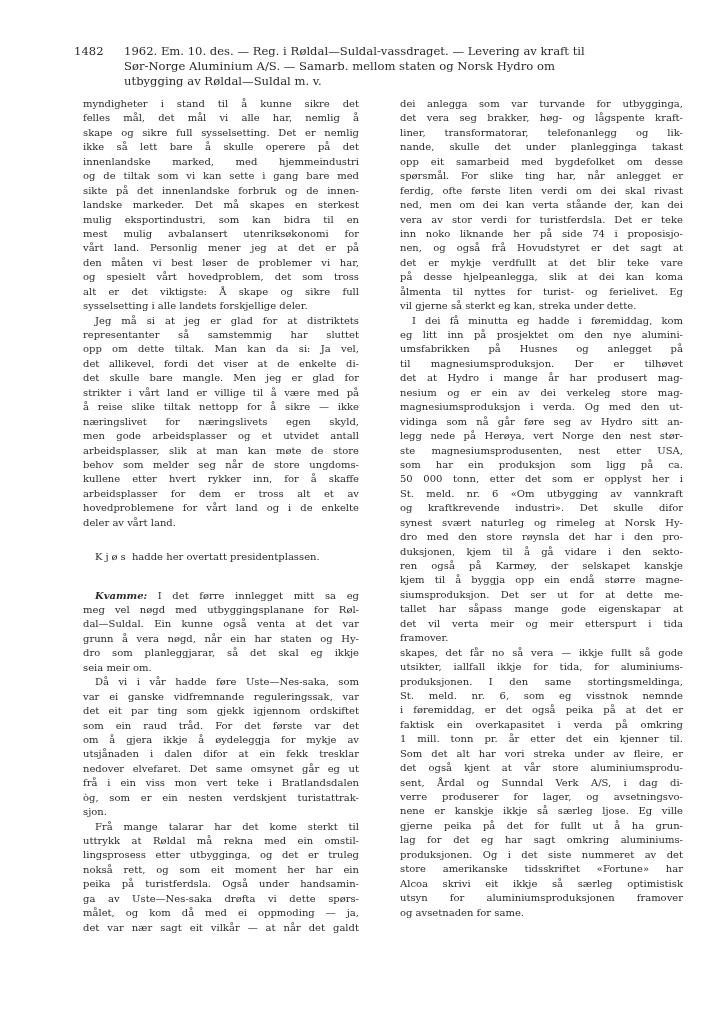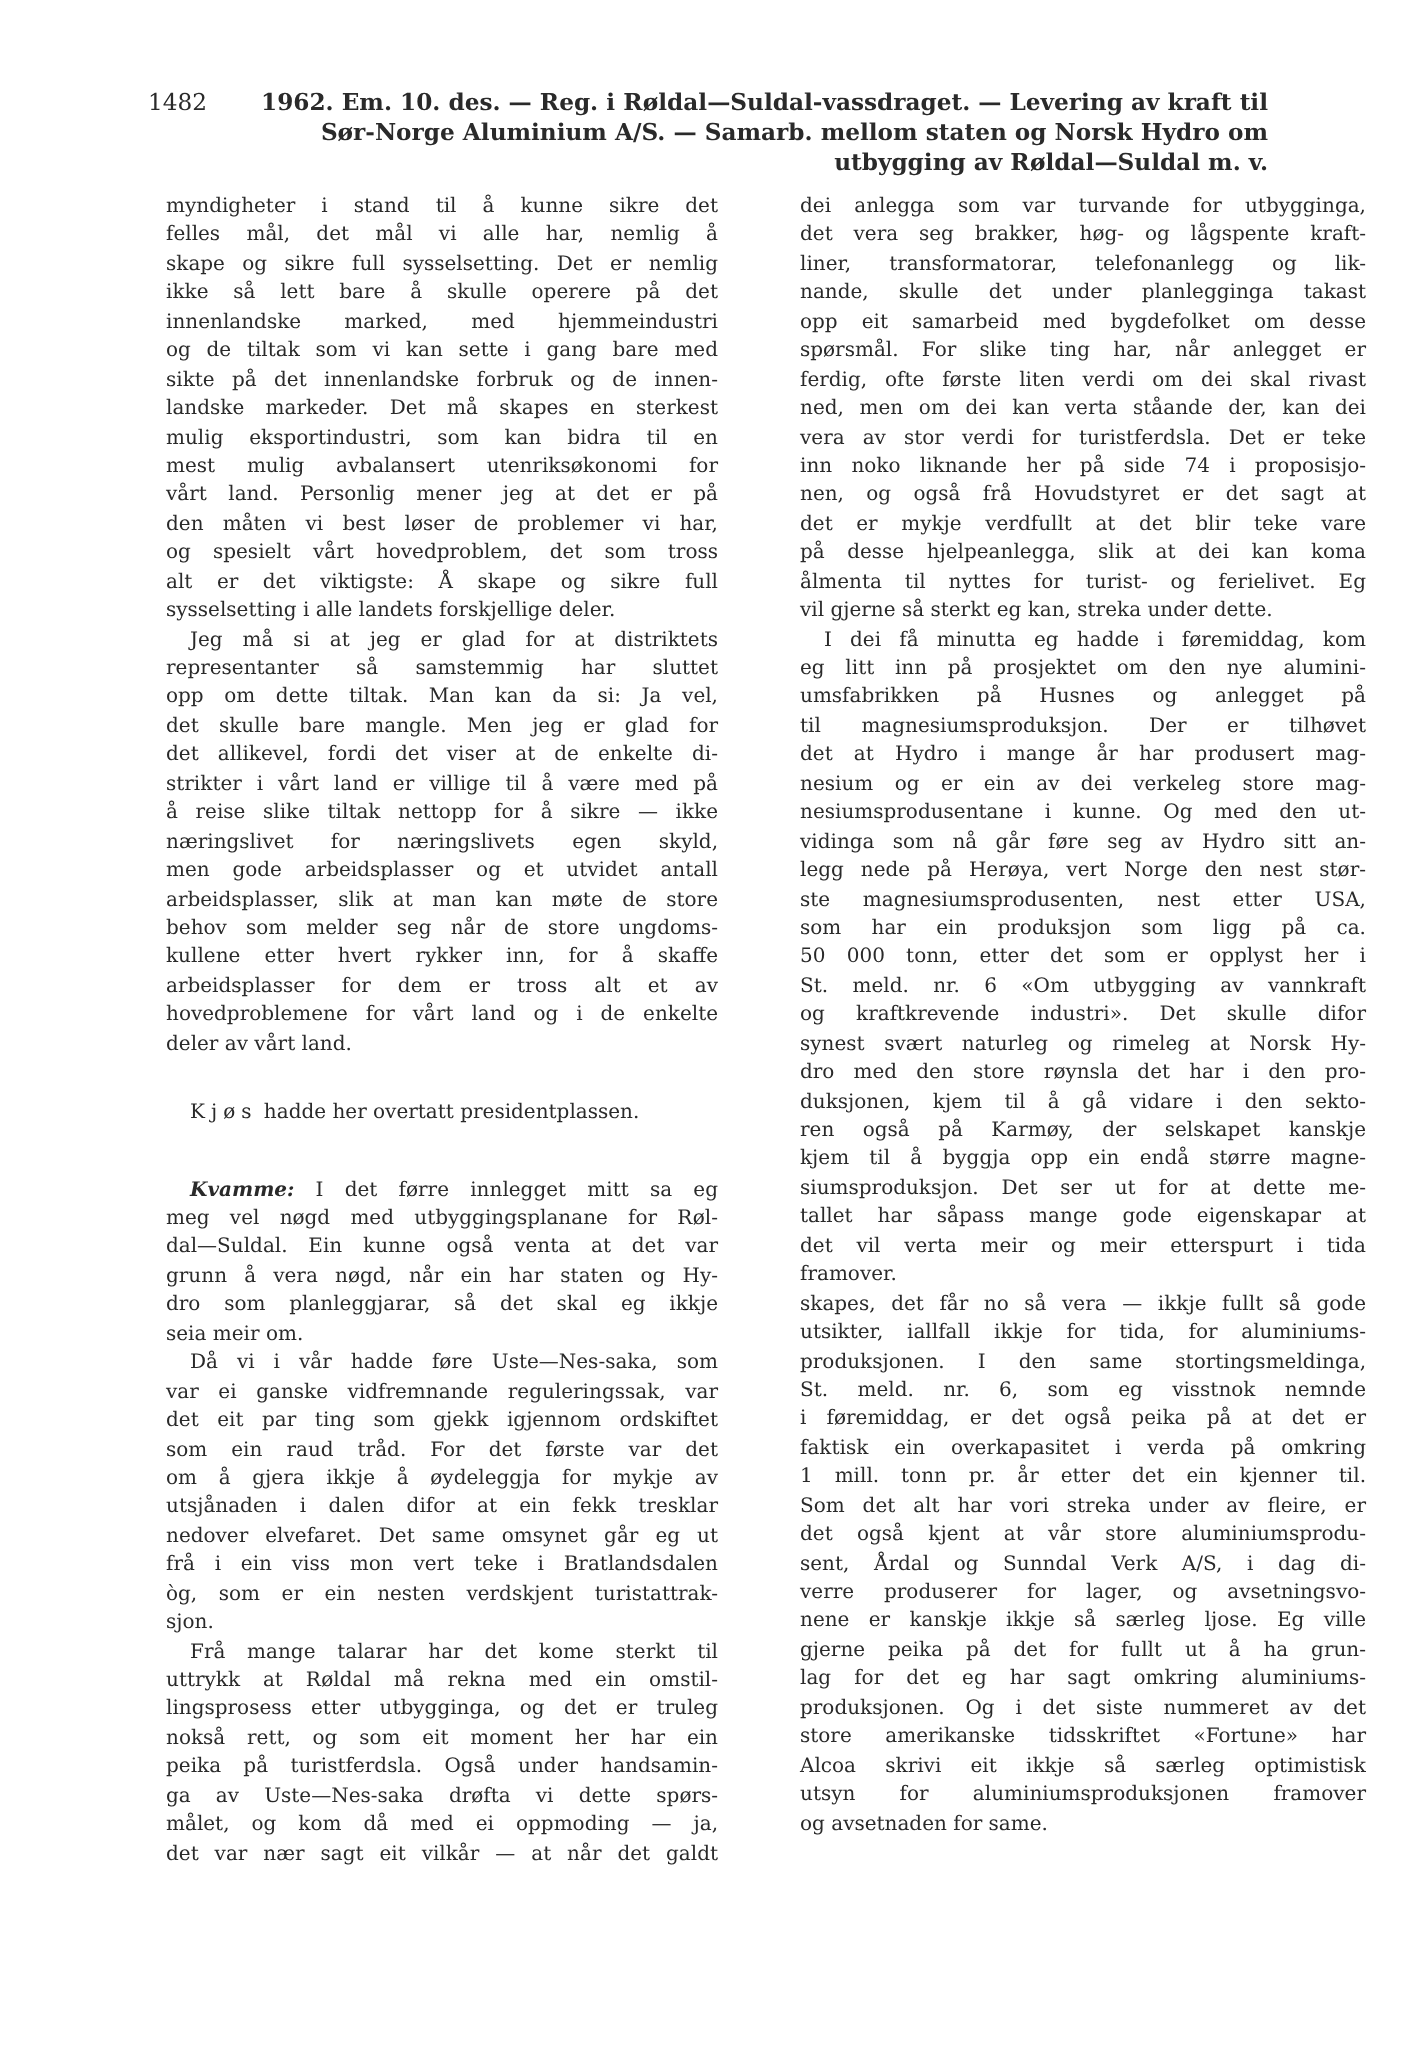--- a/index.html
+++ b/index.html
@@ -6,21 +6,21 @@
   body {
     width: 711px; height: 1024px; background: #ffffff; overflow: hidden;
     font-family: "DejaVu Serif", "Liberation Serif", serif; color: #2a2a2a;
   }
   .page { position: relative; width: 711px; height: 957px; }
   .header {
     position: absolute; top: 44px; left: 74px; width: 560px;
     font-size: 11.6px; line-height: 15px;
   }
   .header .pno { position: absolute; left: 0; top: 0; }
-  .header .htext { margin-left: 50px; text-align: right; font-weight: bold; }
+  .header .htext { margin-left: 50px; text-align: left; }
   .header .hl { display: block; white-space: nowrap; }
   .col {
     position: absolute; top: 97px; font-size: 10px; line-height: 14.45px;
     text-align: justify; hyphens: manual;
   }
   .col.left { left: 83px; width: 276px; }
   .col.right { left: 400px; width: 283px; }
   .ln { display: block; white-space: nowrap; text-align: justify; text-align-last: justify; height: 14.45px; }
   .ln.last { text-align-last: left; }
   .ln.indent { padding-left: 12px; }
@@ -56,22 +56,22 @@
         <span class="ln">vårt land. Personlig mener jeg at det er på</span>
         <span class="ln">den måten vi best løser de problemer vi har,</span>
         <span class="ln">og spesielt vårt hovedproblem, det som tross</span>
         <span class="ln">alt er det viktigste: Å skape og sikre full</span>
         <span class="ln last">sysselsetting i alle landets forskjellige deler.</span>
       </div>
     <div>
         <span class="ln indent">Jeg må si at jeg er glad for at distriktets</span>
         <span class="ln">representanter så samstemmig har sluttet</span>
         <span class="ln">opp om dette tiltak. Man kan da si: Ja vel,</span>
+        <span class="ln">det allikevel, fordi det viser at de enkelte di-</span>
         <span class="ln">det skulle bare mangle. Men jeg er glad for</span>
-        <span class="ln">det allikevel, fordi det viser at de enkelte di-</span>
         <span class="ln">strikter i vårt land er villige til å være med på</span>
         <span class="ln">å reise slike tiltak nettopp for å sikre — ikke</span>
         <span class="ln">næringslivet for næringslivets egen skyld,</span>
         <span class="ln">men gode arbeidsplasser og et utvidet antall</span>
         <span class="ln">arbeidsplasser, slik at man kan møte de store</span>
         <span class="ln">behov som melder seg når de store ungdoms-</span>
         <span class="ln">kullene etter hvert rykker inn, for å skaffe</span>
         <span class="ln">arbeidsplasser for dem er tross alt et av</span>
         <span class="ln">hovedproblemene for vårt land og i de enkelte</span>
         <span class="ln last">deler av vårt land.</span>
@@ -131,21 +131,21 @@
         <span class="ln">ålmenta til nyttes for turist- og ferielivet. Eg</span>
         <span class="ln last">vil gjerne så sterkt eg kan, streka under dette.</span>
       </div>
     <div>
         <span class="ln indent">I dei få minutta eg hadde i føremiddag, kom</span>
         <span class="ln">eg litt inn på prosjektet om den nye alumini-</span>
         <span class="ln">umsfabrikken på Husnes og anlegget på</span>
         <span class="ln">til magnesiumsproduksjon. Der er tilhøvet</span>
         <span class="ln">det at Hydro i mange år har produsert mag-</span>
         <span class="ln">nesium og er ein av dei verkeleg store mag-</span>
-        <span class="ln">nesiumsprodusentane i kunne. Og med den ut-</span>
+        <span class="ln">magnesiumsproduksjon i verda. Og med den ut-</span>
         <span class="ln">vidinga som nå går føre seg av Hydro sitt an-</span>
         <span class="ln">legg nede på Herøya, vert Norge den nest stør-</span>
         <span class="ln">ste magnesiumsprodusenten, nest etter USA,</span>
         <span class="ln">som har ein produksjon som ligg på ca.</span>
         <span class="ln">50 000 tonn, etter det som er opplyst her i</span>
         <span class="ln">St. meld. nr. 6 «Om utbygging av vannkraft</span>
         <span class="ln">og kraftkrevende industri». Det skulle difor</span>
         <span class="ln">synest svært naturleg og rimeleg at Norsk Hy-</span>
         <span class="ln">dro med den store røynsla det har i den pro-</span>
         <span class="ln">duksjonen, kjem til å gå vidare i den sekto-</span>

